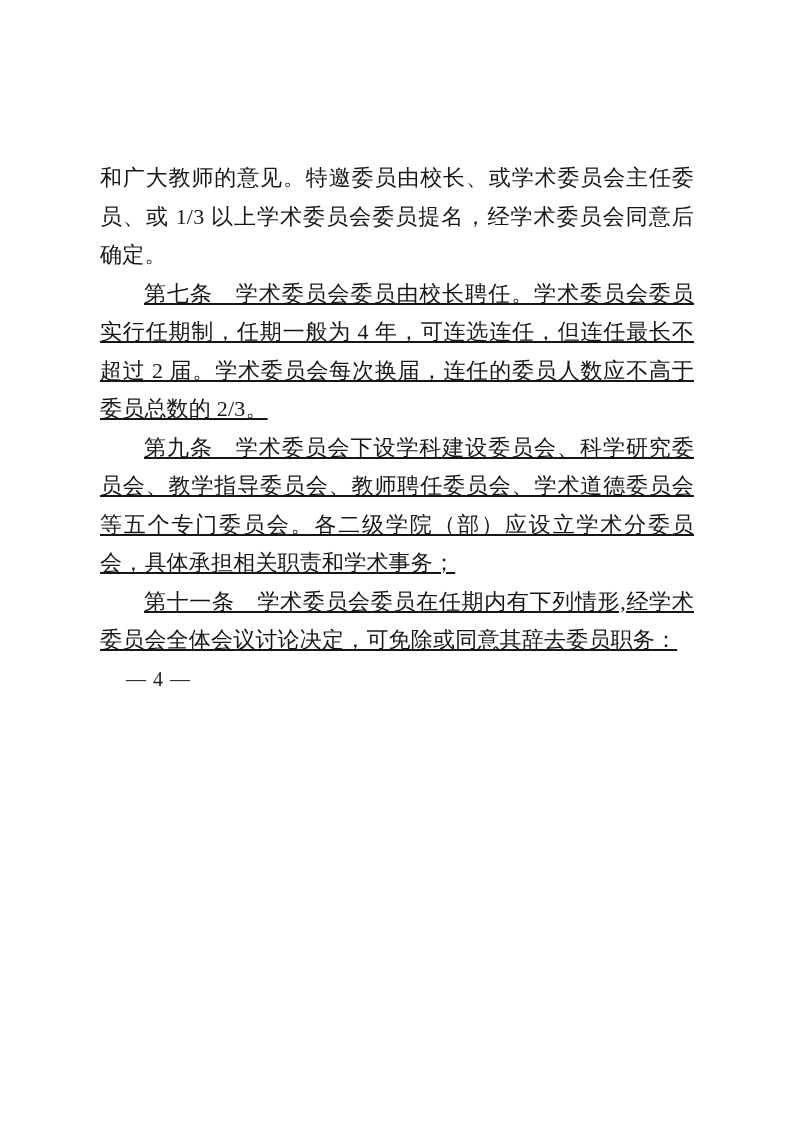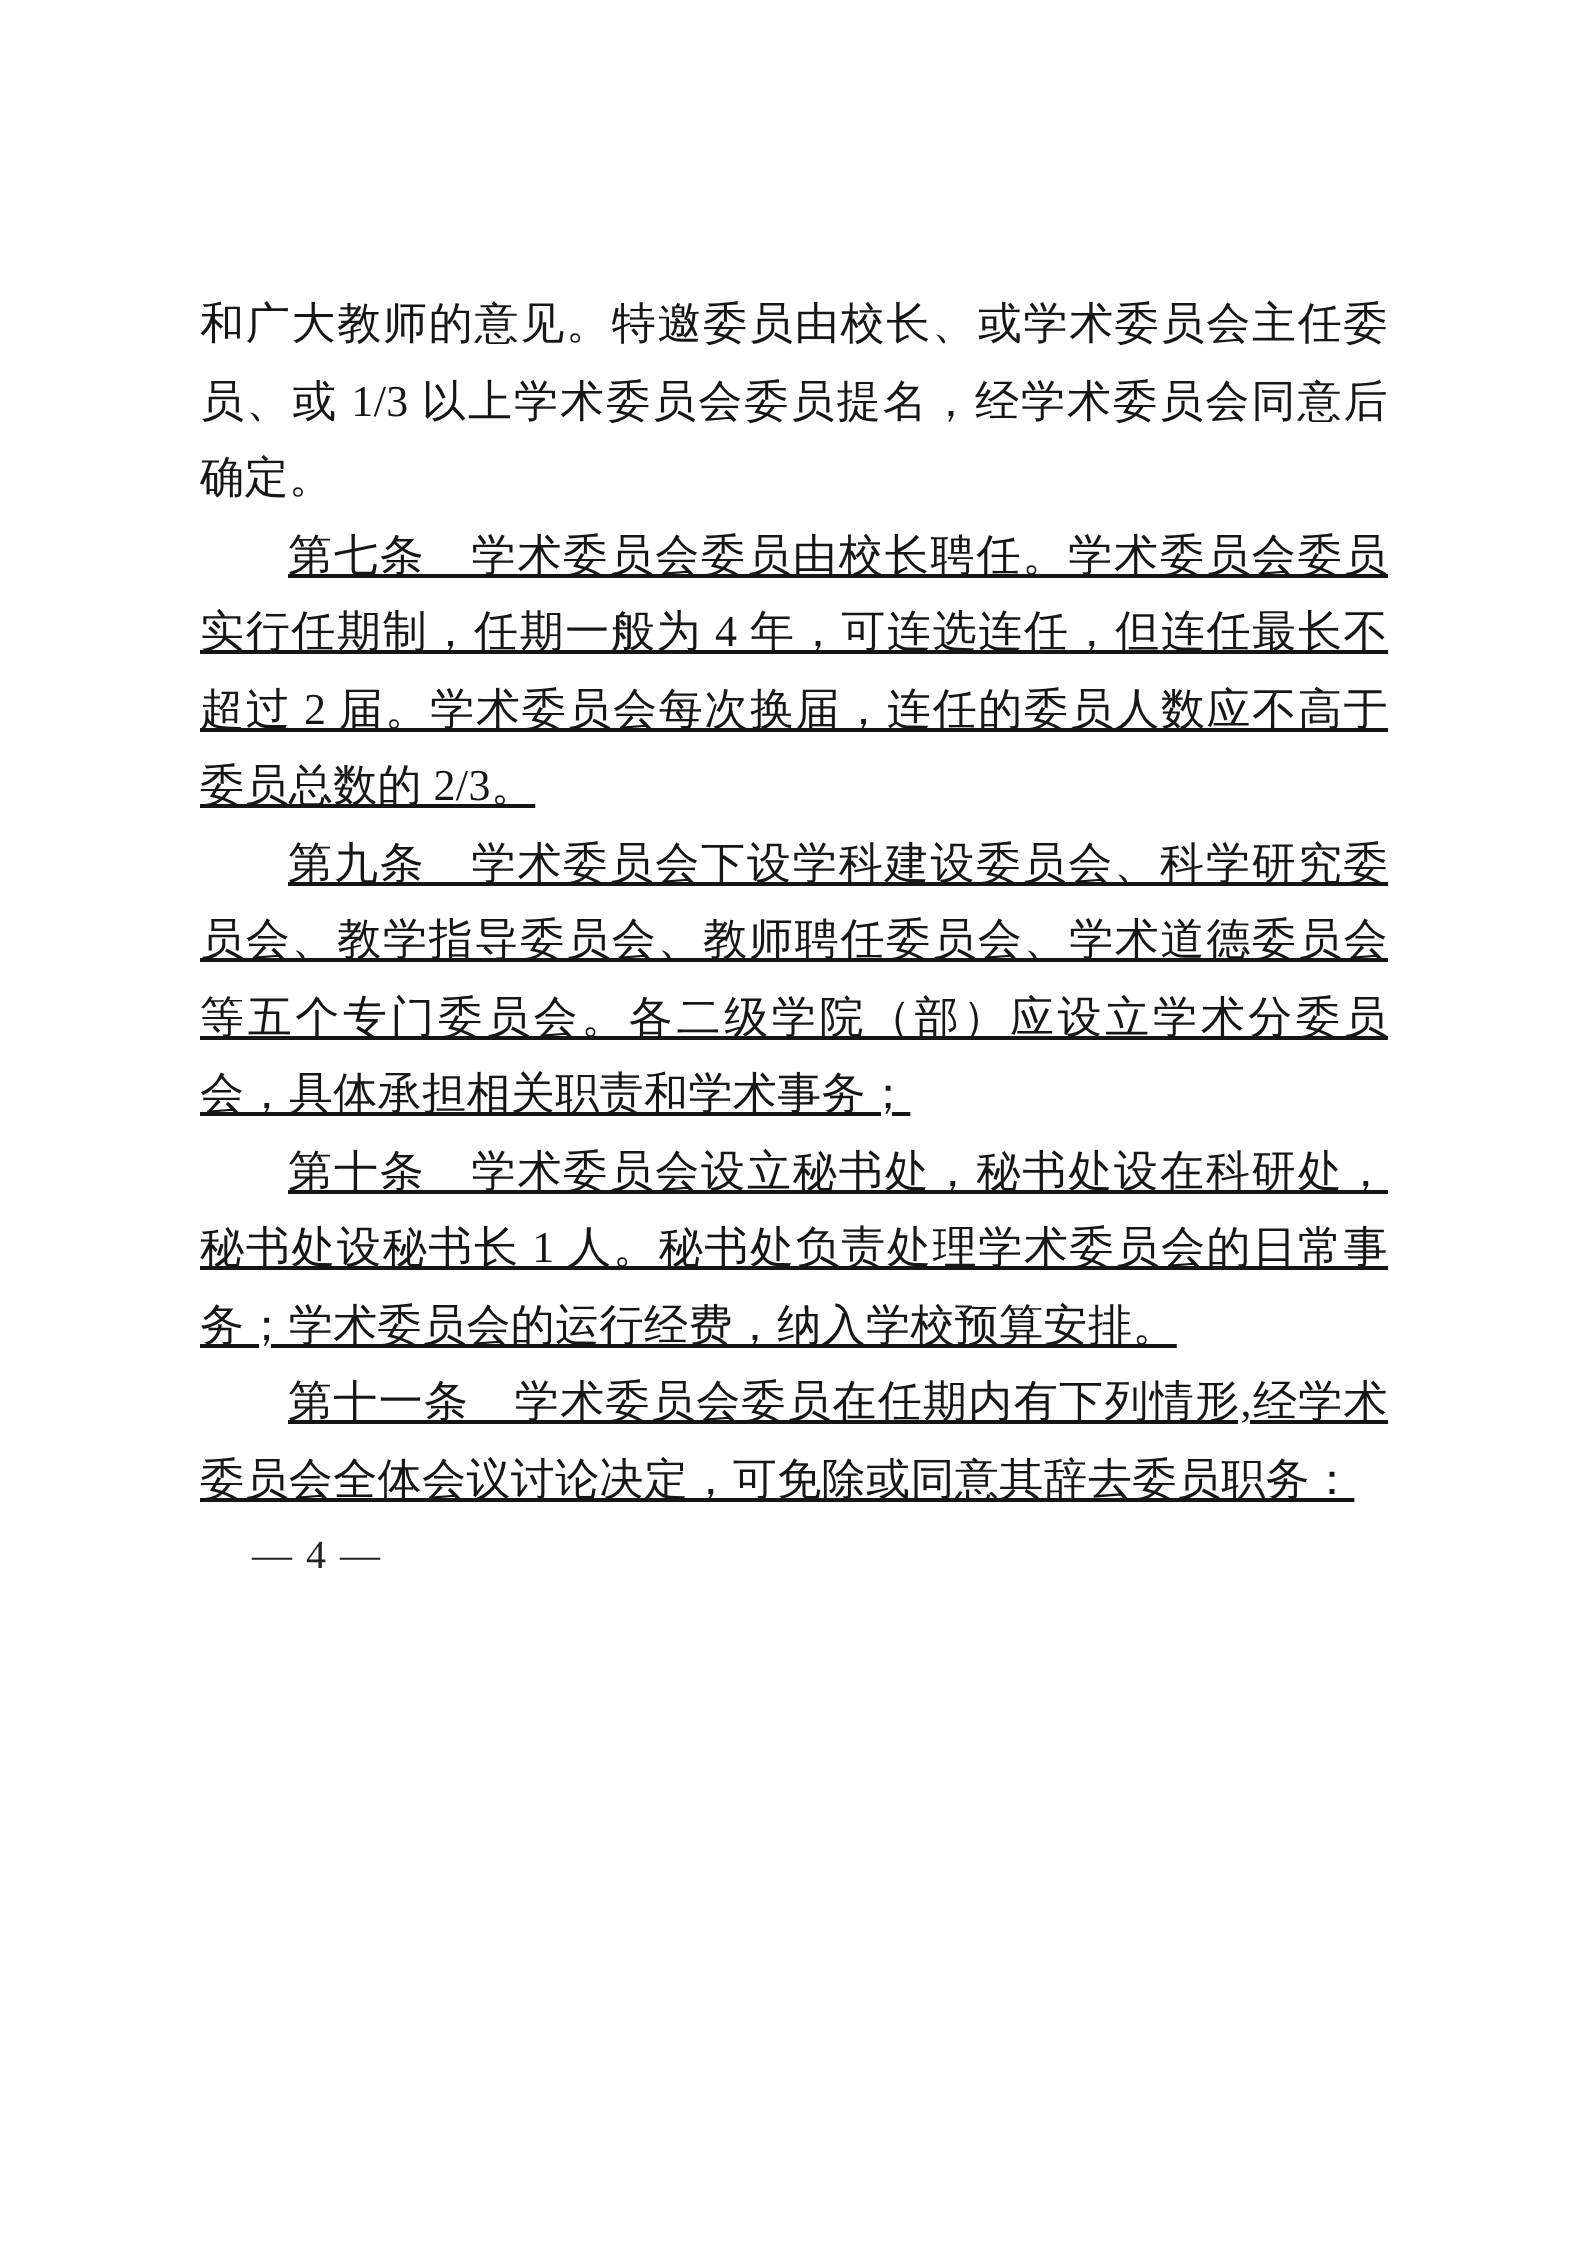--- a/index.html
+++ b/index.html
@@ -12,21 +12,21 @@
     width: 794px;
     height: 1123px;
     background: #ffffff;
     overflow: hidden;
     font-family: "Liberation Serif", "DejaVu Serif", serif;
     color: #161616;
   }
   .doc-body {
     position: absolute;
     left: 100px;
-    top: 143px;
+    top: 159px;
     width: 594px;
     font-size: 22px;
     line-height: 38.5px;
     text-align: justify;
     letter-spacing: 0.2px;
   }
   .para {
     margin: 0;
     padding: 0;
   }
@@ -45,17 +45,16 @@
   }
 </style>
 </head>
 <body>
 
 <div class="page">
   <div class="doc-body">
     <p class="para">和广大教师的意见。特邀委员由校长、或学术委员会主任委员、或 1/3 以上学术委员会委员提名，经学术委员会同意后确定。</p>
     <p class="para indent">第七条　学术委员会委员由校长聘任。学术委员会委员实行任期制，任期一般为 4 年，可连选连任，但连任最长不超过 2 届。学术委员会每次换届，连任的委员人数应不高于委员总数的 2/3。</p>
     <p class="para indent">第九条　学术委员会下设学科建设委员会、科学研究委员会、教学指导委员会、教师聘任委员会、学术道德委员会等五个专门委员会。各二级学院（部）应设立学术分委员会，具体承担相关职责和学术事务；</p>
-    <p class="para indent">第十条　学术委员会设立秘书处，秘书处设在科研处，秘书处设秘书长 1 人。秘书处负责处理学术委员会的日常事务；学术委员会的运行经费，纳入学校预算安排。</p>
     <p class="para indent">第十一条　学术委员会委员在任期内有下列情形,经学术委员会全体会议讨论决定，可免除或同意其辞去委员职务：</p>
     <div class="page-footer">— 4 —</div>
   </div>
 </div>
 
 </body></html>

